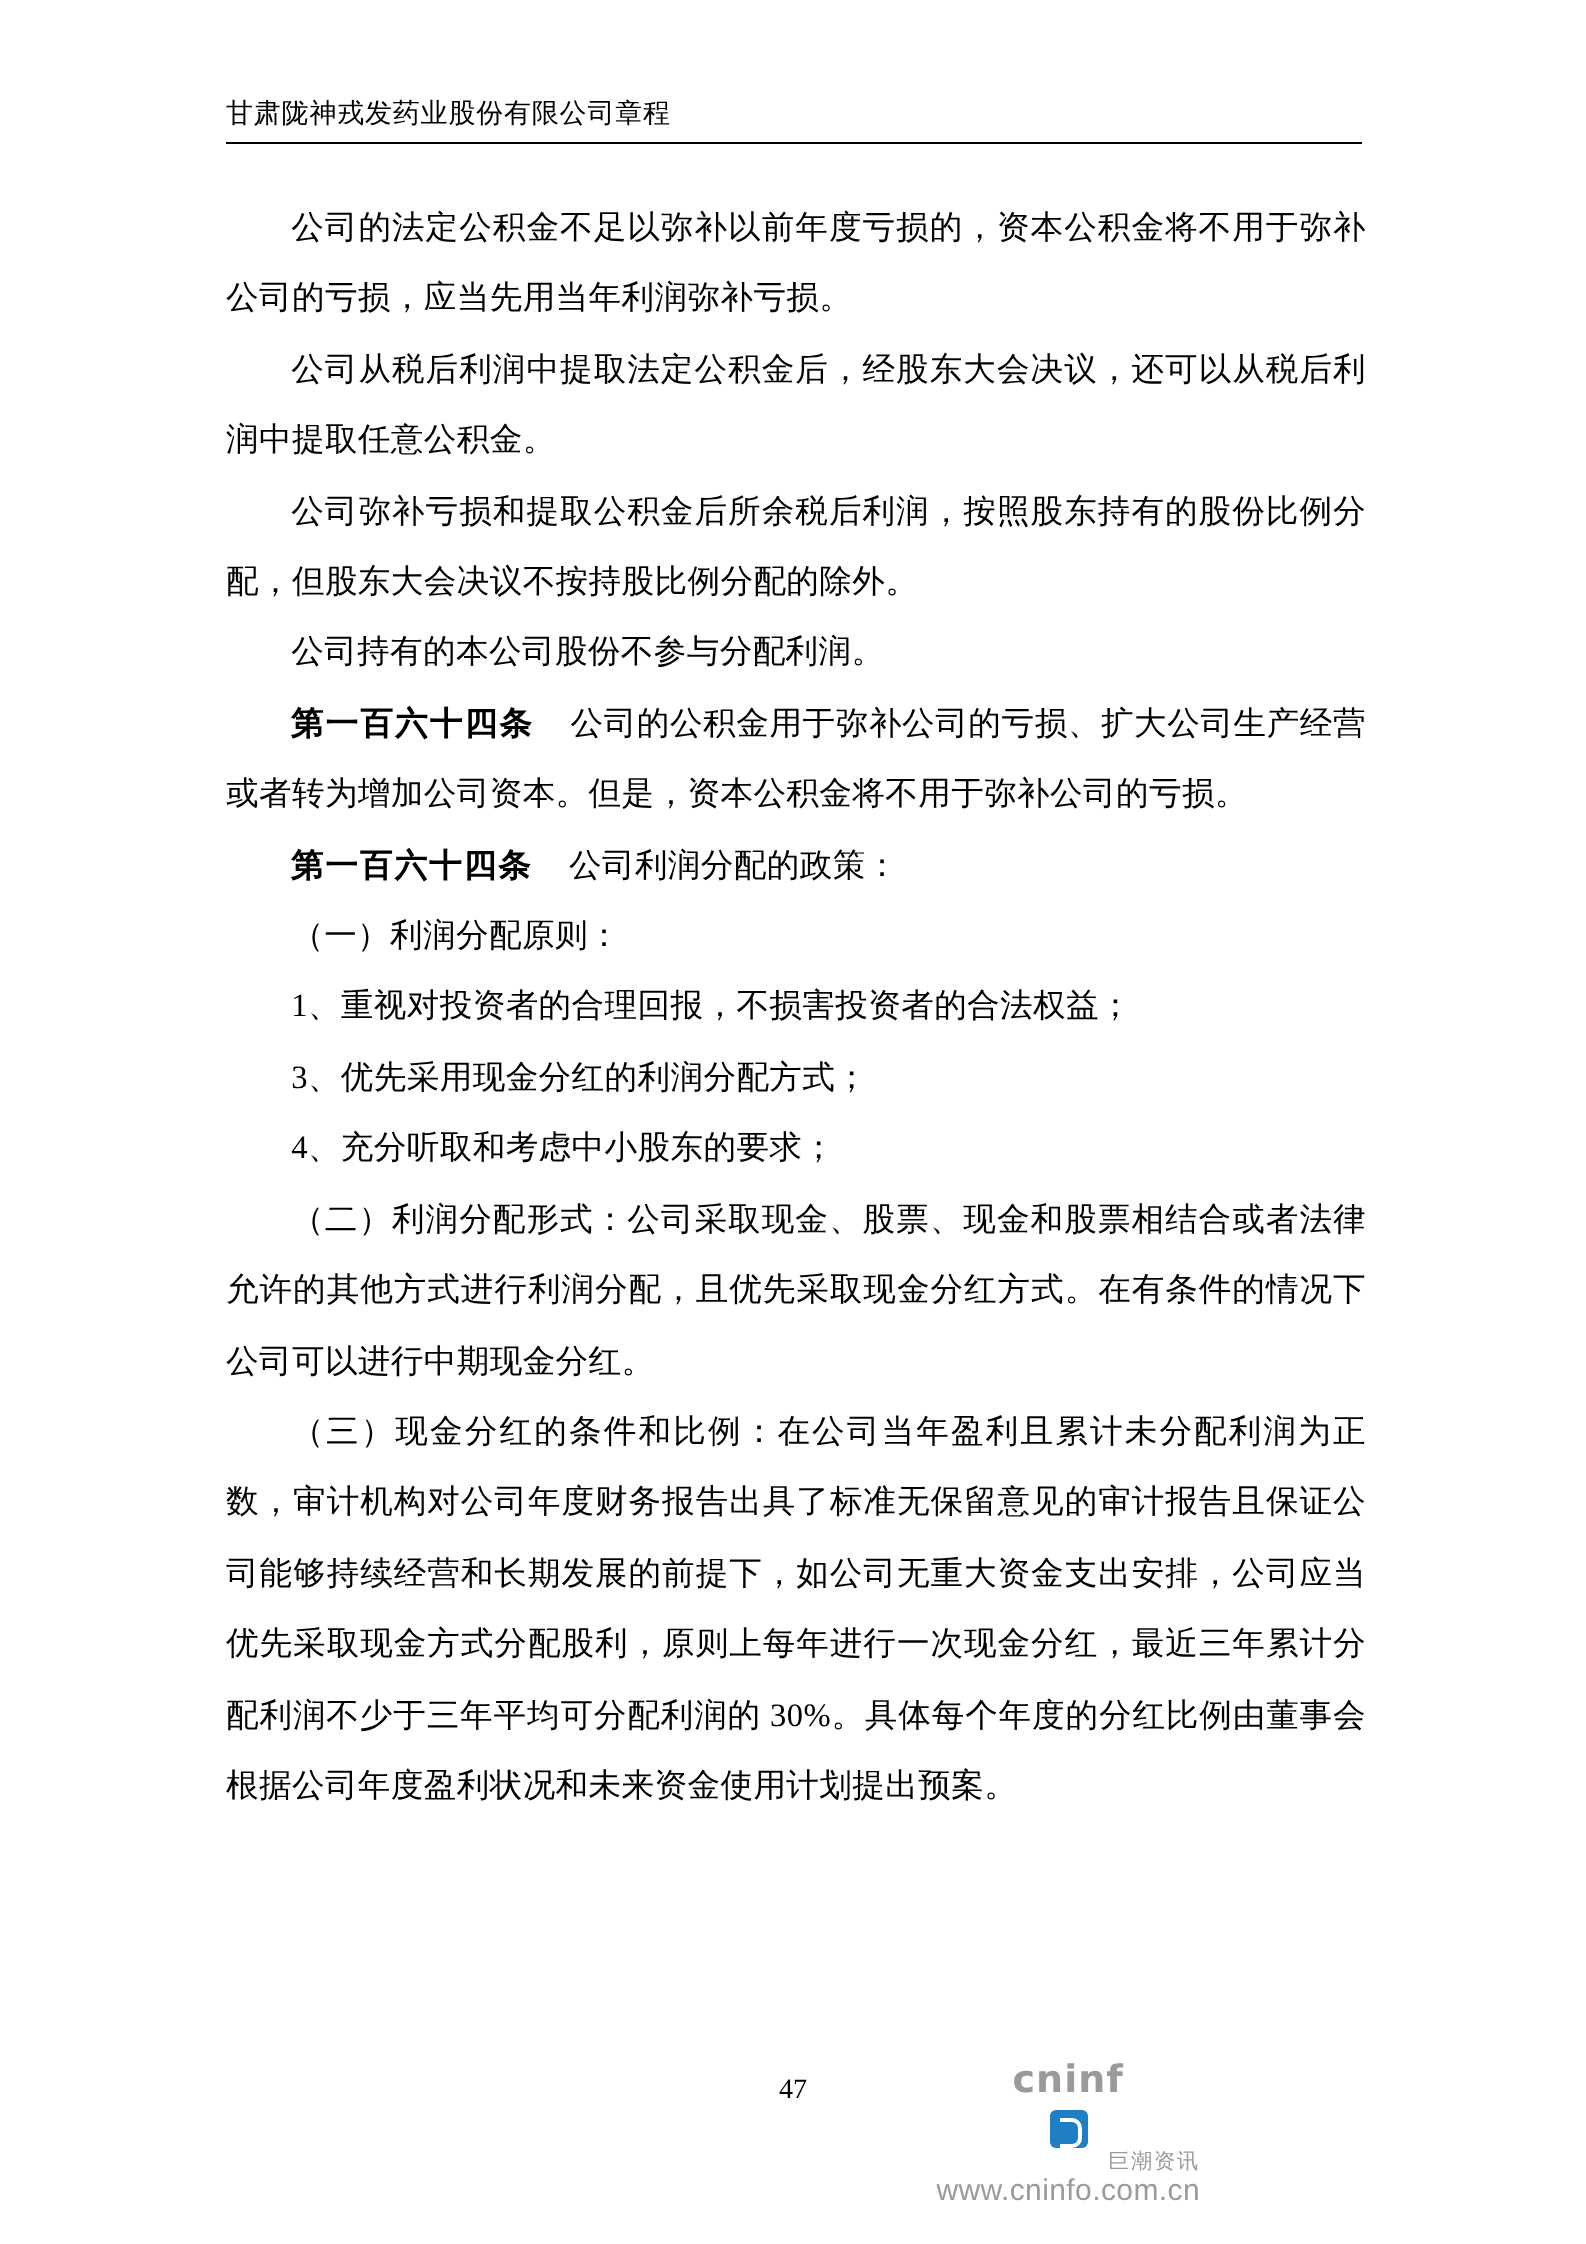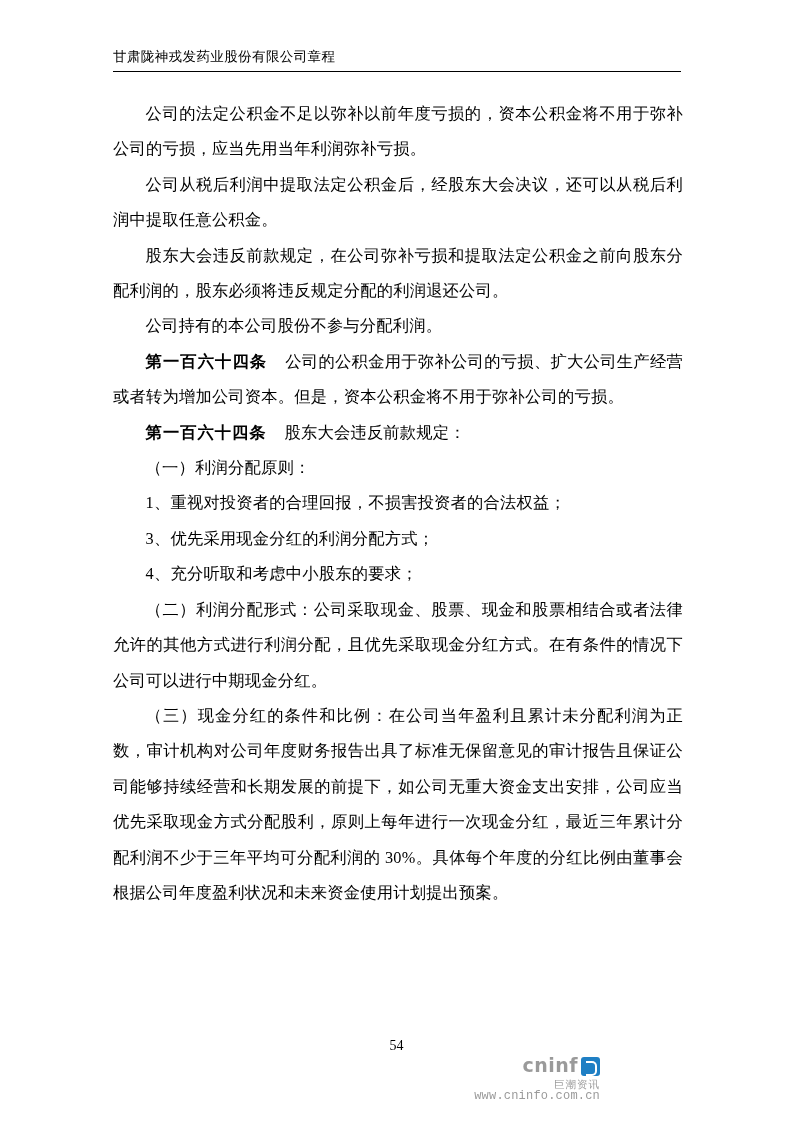--- a/index.html
+++ b/index.html
@@ -78,20 +78,21 @@
     right: 36px;
     bottom: 18px;
     text-align: right;
     line-height: 1.15;
   }
   .logo-main {
     display: flex;
     align-items: center;
     justify-content: flex-end;
     gap: 3px;
+    flex-direction: column;
   }
   .logo-word {
     font-family: "DejaVu Sans", sans-serif;
     font-size: 19px;
     font-weight: bold;
     color: #9a9a9a;
     letter-spacing: 0.5px;
   }
   .logo-mark {
     display: inline-block;
@@ -113,68 +114,68 @@
     border-radius: 0 5px 5px 0;
   }
   .logo-cn {
     font-family: "DejaVu Sans", sans-serif;
     font-size: 10.5px;
     color: #9a9a9a;
     letter-spacing: 1px;
     margin-top: 1px;
   }
   .logo-url {
-    font-family: Liberation Mono, monospace;
-    font-size: 12px;
+    font-family: Liberation Sans, sans-serif;
+    font-size: 15px;
     color: #9a9a9a;
     letter-spacing: 0.2px;
   }
 </style>
 </head>
 <body>
 
 <div class="page">
 
   <div class="header">
     <div class="header-text">甘肃陇神戎发药业股份有限公司章程</div>
     <div class="header-rule"></div>
   </div>
 
   <div class="content">
 
     <p class="para"><span>公司的法定公积金不足以弥补以前年度亏损的，资本公积金将不用于弥补公司的亏损，应当先用当年利润弥补亏损。</span></p>
 
     <p class="para"><span>公司从税后利润中提取法定公积金后，经股东大会决议，还可以从税后利润中提取任意公积金。</span></p>
 
+    <p class="para"><span>公司弥补亏损和提取公积金后所余税后利润，按照股东持有的股份比例分配，但股东大会决议不按持股比例分配的除外。</span></p>
 
-    <p class="para"><span>股东大会违反前款规定，在公司弥补亏损和提取法定公积金之前向股东分配利润的，股东必须将违反规定分配的利润退还公司。</span></p>
 
     <p class="para"><span>公司持有的本公司股份不参与分配利润。</span></p>
 
     <p class="para"><span class="art-label">第一百六十四条</span><span class="art-gap"></span><span>公司的公积金用于弥补公司的亏损、扩大公司生产经营或者转为增加公司资本。但是，资本公积金将不用于弥补公司的亏损。</span></p>
 
 
-    <p class="para"><span class="art-label">第一百六十四条</span><span class="art-gap"></span><span>股东大会违反前款规定：</span></p>
+    <p class="para"><span class="art-label">第一百六十四条</span><span class="art-gap"></span><span>公司利润分配的政策：</span></p>
 
     <p class="para"><span>（一）利润分配原则：</span></p>
 
     <p class="para"><span>1、重视对投资者的合理回报，不损害投资者的合法权益；</span></p>
 
 
     <p class="para"><span>3、优先采用现金分红的利润分配方式；</span></p>
 
     <p class="para"><span>4、充分听取和考虑中小股东的要求；</span></p>
 
     <p class="para"><span>（二）利润分配形式：公司采取现金、股票、现金和股票相结合或者法律允许的其他方式进行利润分配，且优先采取现金分红方式。在有条件的情况下公司可以进行中期现金分红。</span></p>
 
     <p class="para"><span>（三）现金分红的条件和比例：在公司当年盈利且累计未分配利润为正数，审计机构对公司年度财务报告出具了标准无保留意见的审计报告且保证公司能够持续经营和长期发展的前提下，如公司无重大资金支出安排，公司应当优先采取现金方式分配股利，原则上每年进行一次现金分红，最近三年累计分配利润不少于三年平均可分配利润的 30%。具体每个年度的分红比例由董事会根据公司年度盈利状况和未来资金使用计划提出预案。</span></p>
 
   </div>
 
-  <div class="footer-pageno">54</div>
+  <div class="footer-pageno">47</div>
 
   <div class="logo">
     <div class="logo-main">
       <span class="logo-word">cninf</span>
       <span class="logo-mark"></span>
     </div>
     <div class="logo-cn">巨潮资讯</div>
     <div class="logo-url">www.cninfo.com.cn</div>
   </div>
 

